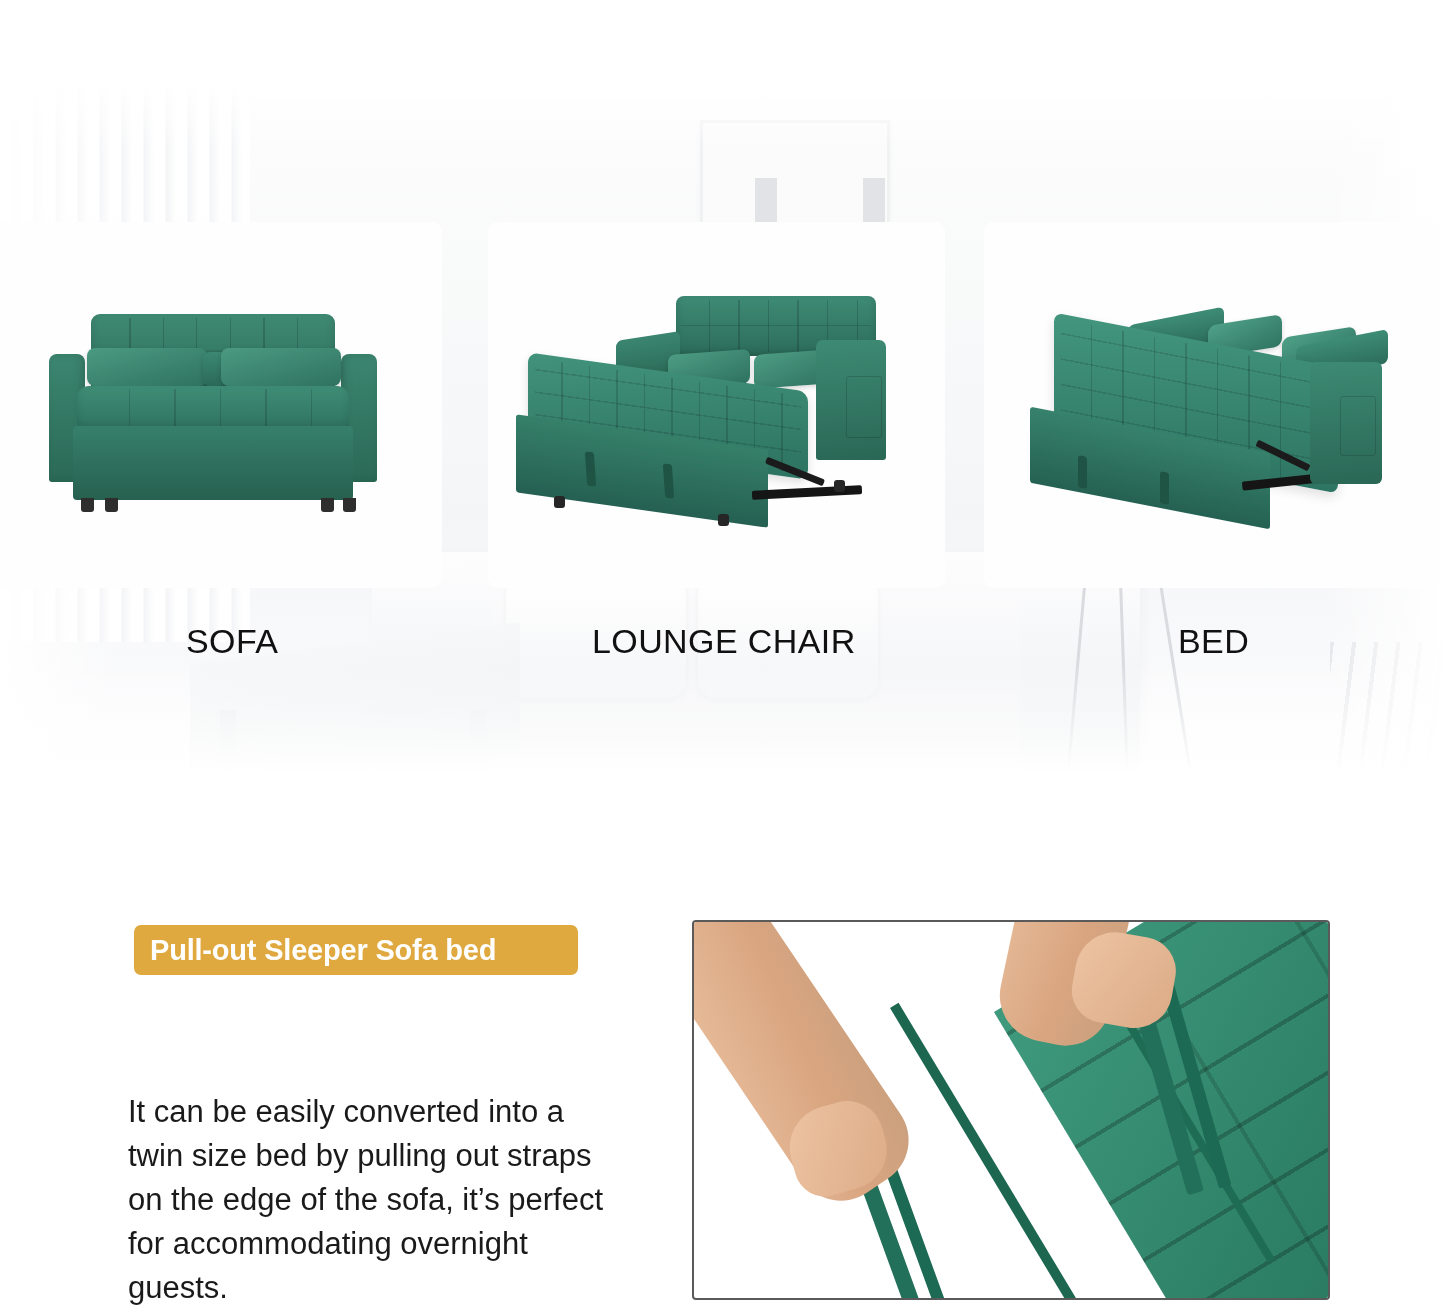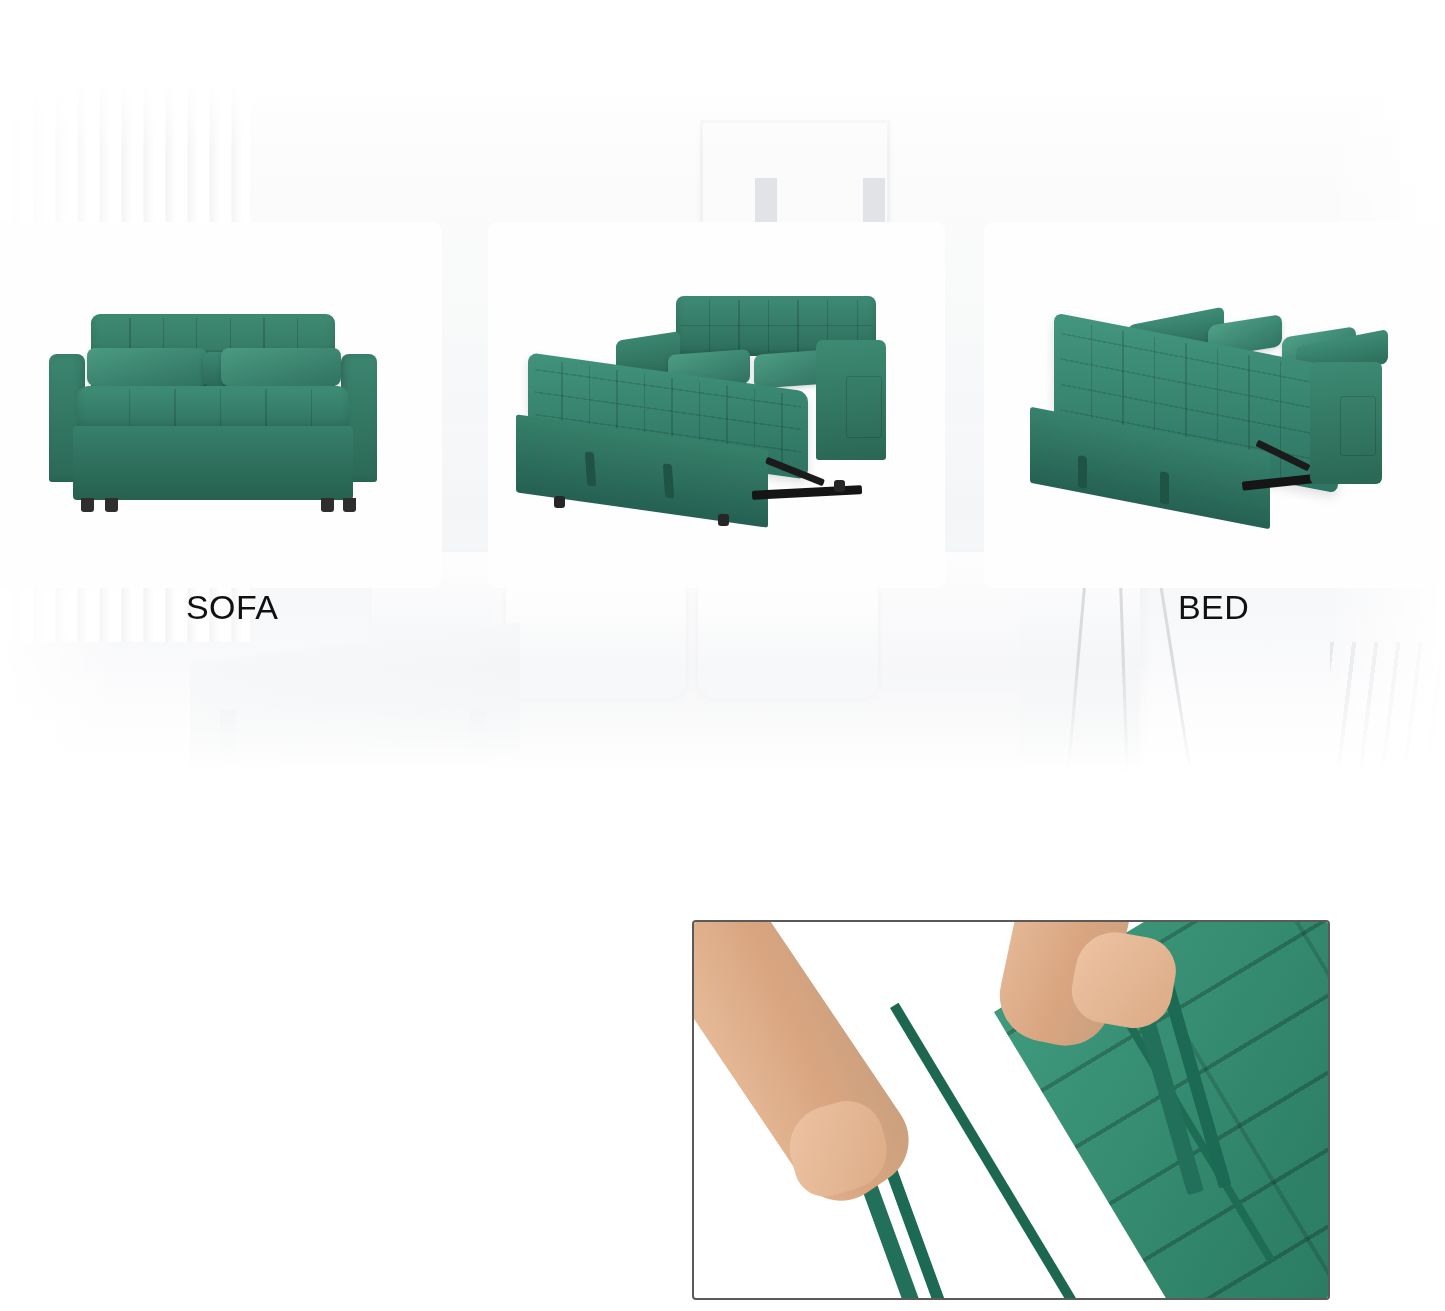--- a/index.html
+++ b/index.html
@@ -383,21 +383,21 @@
     position:absolute; left: 232px; top: 196px; width: 108px; height: 9px;
     background: #151515; transform: rotate(-6deg); border-radius: 2px;
   }
   .bd-frame2 {
     position:absolute; left: 244px; top: 172px; width: 58px; height: 7px;
     background: #1b1b1b; transform: rotate(26deg); border-radius: 2px;
   }
 
   
   .captions {
-    position: absolute; left: 0; top: 506px; width: 1445px; height: 50px;
+    position: absolute; left: 0; top: 540px; width: 1445px; height: 50px;
   }
   .caption {
     position: absolute;
     top: 0;
     font-size: 34px;
     font-weight: 400;
     color: #111111;
     letter-spacing: .4px;
     white-space: nowrap;
     font-family: "Liberation Sans", sans-serif;
@@ -625,27 +625,32 @@
             <div class="bd-frame"></div>
             <div class="bd-frame2"></div>
             <div class="bd-armR"></div>
           </div>
         </div>
       </div>
     </div>
 
     <div class="captions">
       <div class="caption k1">SOFA</div>
+      <div class="caption k2">LOUNGE CHAIR</div>
       <div class="caption k3">BED</div>
     </div>
   </div>
 
   <div class="feature"></div>
 
-
+  <div class="feature-badge">
+    <span>Pull-out Sleeper Sofa bed</span>
+  </div>
+
+  <div class="feature-copy">It can be easily converted into a twin size bed by pulling out straps on the edge of the sofa, it’s perfect for accommodating overnight guests.</div>
 
   <div class="photo">
     <div class="ph-mattress">
       <div class="ph-quilt"></div>
     </div>
     <div class="ph-edge"></div>
     <div class="ph-edge2"></div>
     <div class="ph-strapA"></div>
     <div class="ph-strapB"></div>
     <div class="ph-arm ph-armL"></div>

